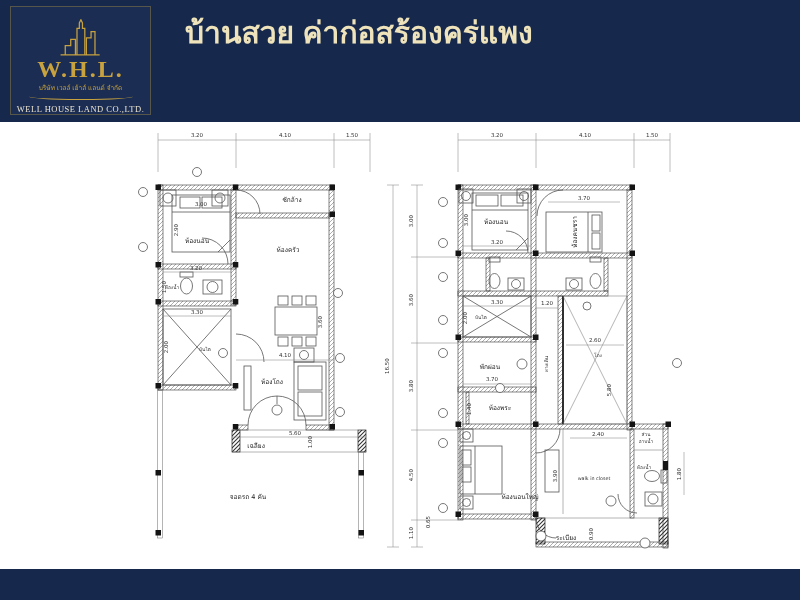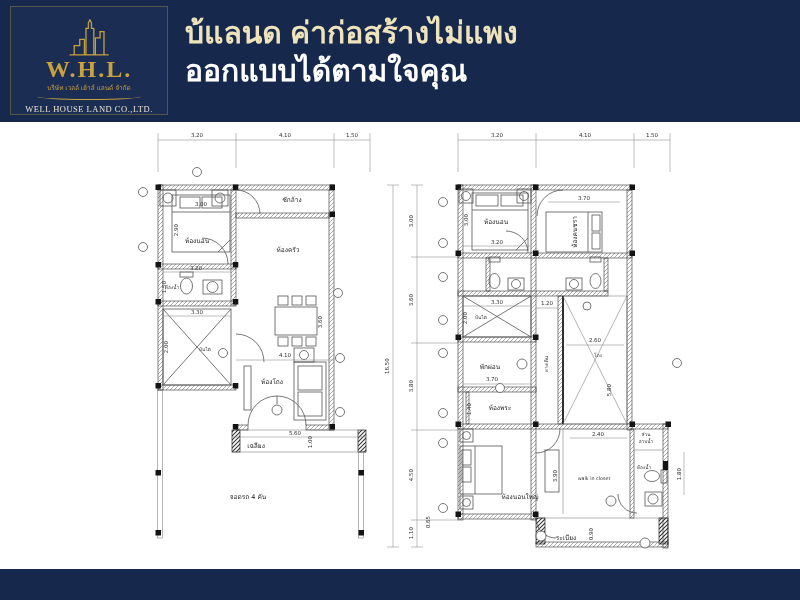--- a/index.html
+++ b/index.html
@@ -1,20 +1,20 @@
 <!DOCTYPE html>
 <html style="--navy: #16294d; --gold: #c8a23f; --cream: #eee3ba; --white: #ffffff;"><head>
 <meta charset="utf-8">
 <style>
   :root{ --navy:#16294d; --gold:#c8a23f; --cream:#eee3ba; --white:#ffffff; }
   html,body{margin:0;padding:0;}
   body{width:800px;height:600px;position:relative;background:#fff;overflow:hidden;
        font-family:"Liberation Sans", sans-serif;}
   .header{position:absolute;left:0;top:0;width:800px;height:122px;background:var(--navy);}
-  .logo-box{position:absolute;left:10px;top:6px;width:158px;height:109px;
+  .logo-box{position:absolute;left:10px;top:6px;width:141px;height:109px;
             background:#1b2d52;border:1px solid rgba(200,162,63,.35);
             display:flex;flex-direction:column;align-items:center;box-sizing:border-box;padding-top:12px;}
   .logo-icon{height:42px;}
   .logo-abbr{color:var(--gold);font-family:"Liberation Serif",serif;font-weight:bold;
              font-size:24px;line-height:1.05;letter-spacing:2px;}
   .logo-thai{color:var(--gold);font-size:6.5px;margin-top:1px;white-space:nowrap;}
   .logo-arc{width:104px;height:7px;border-bottom:1.5px solid var(--gold);border-radius:50%;}
   .logo-en{color:#ece5d2;font-family:"Liberation Serif",serif;font-size:8.5px;
            letter-spacing:.5px;margin-top:4px;white-space:nowrap;text-align:right;}
   .headline{position:absolute;left:185px;top:14px;line-height:38px;font-weight:bold;font-size:30px;}
@@ -47,22 +47,21 @@
         <path d="M23 46 V12 h3 V5 l2 -4 2 4 V12 h3 v34"></path>
         <path d="M35 46 V24 h6 v-8 h5 v30"></path>
       </g>
     </svg>
     <div class="logo-abbr">W.H.L.</div>
     <div class="logo-thai">บริษัท เวลล์ เฮ้าส์ แลนด์ จำกัด</div>
     <div class="logo-arc"></div>
     <div class="logo-en">WELL HOUSE LAND CO.,LTD.</div>
   </div>
   <div class="headline">
-    <div class="l1">บ้แลนด ค่าก่อสร้างไม่แพง</div>
-    <div class="l2">ออกแบบได้ตามใจคุณ</div>
+    <div class="l1">บ้านสวย ค่าก่อสร้องคร่แพง</div>
   </div>
 </div>
 
 <svg class="plans" viewBox="0 122 800 447">
   <defs>
     <pattern id="ht" width="4" height="4" patternUnits="userSpaceOnUse">
       <path d="M-1,1 l2,-2 M0,4 l4,-4 M3,5 l2,-2" stroke="#8c8c8c" stroke-width="0.7"></path>
     </pattern>
     <pattern id="hd" width="4" height="4" patternUnits="userSpaceOnUse">
       <path d="M-1,1 l2,-2 M0,4 l4,-4 M3,5 l2,-2" stroke="#333" stroke-width="1.1"></path>

